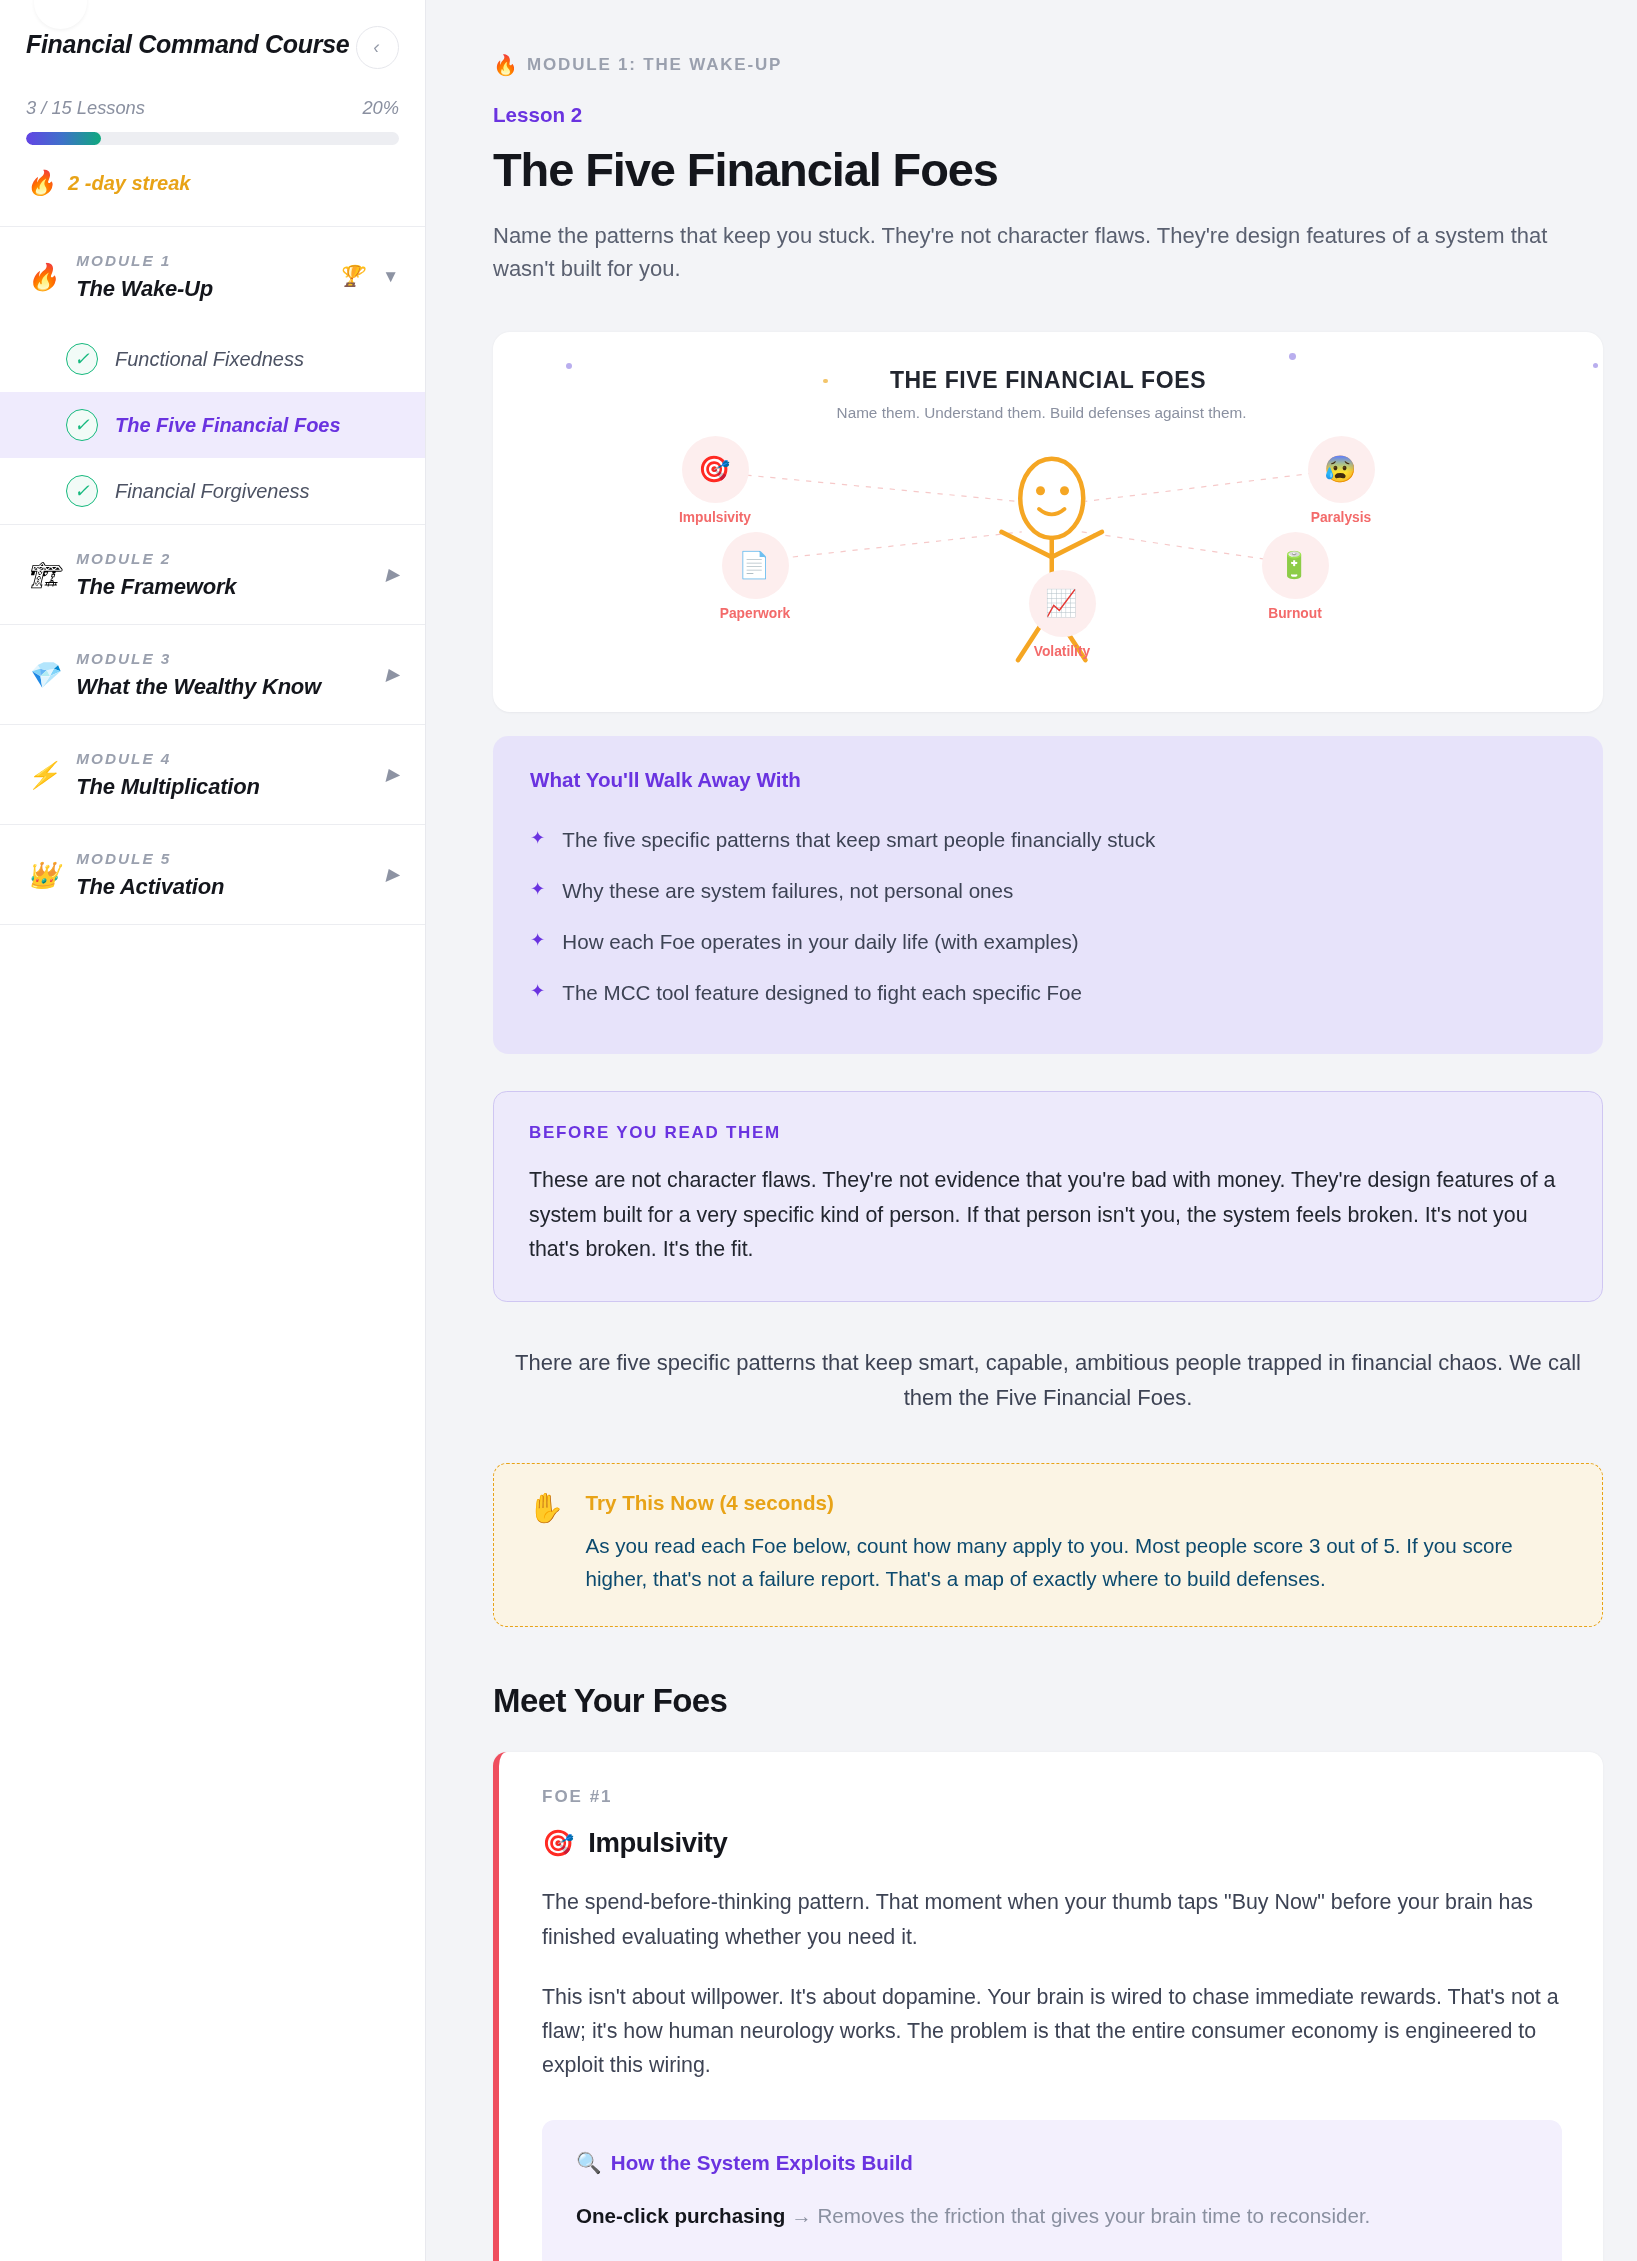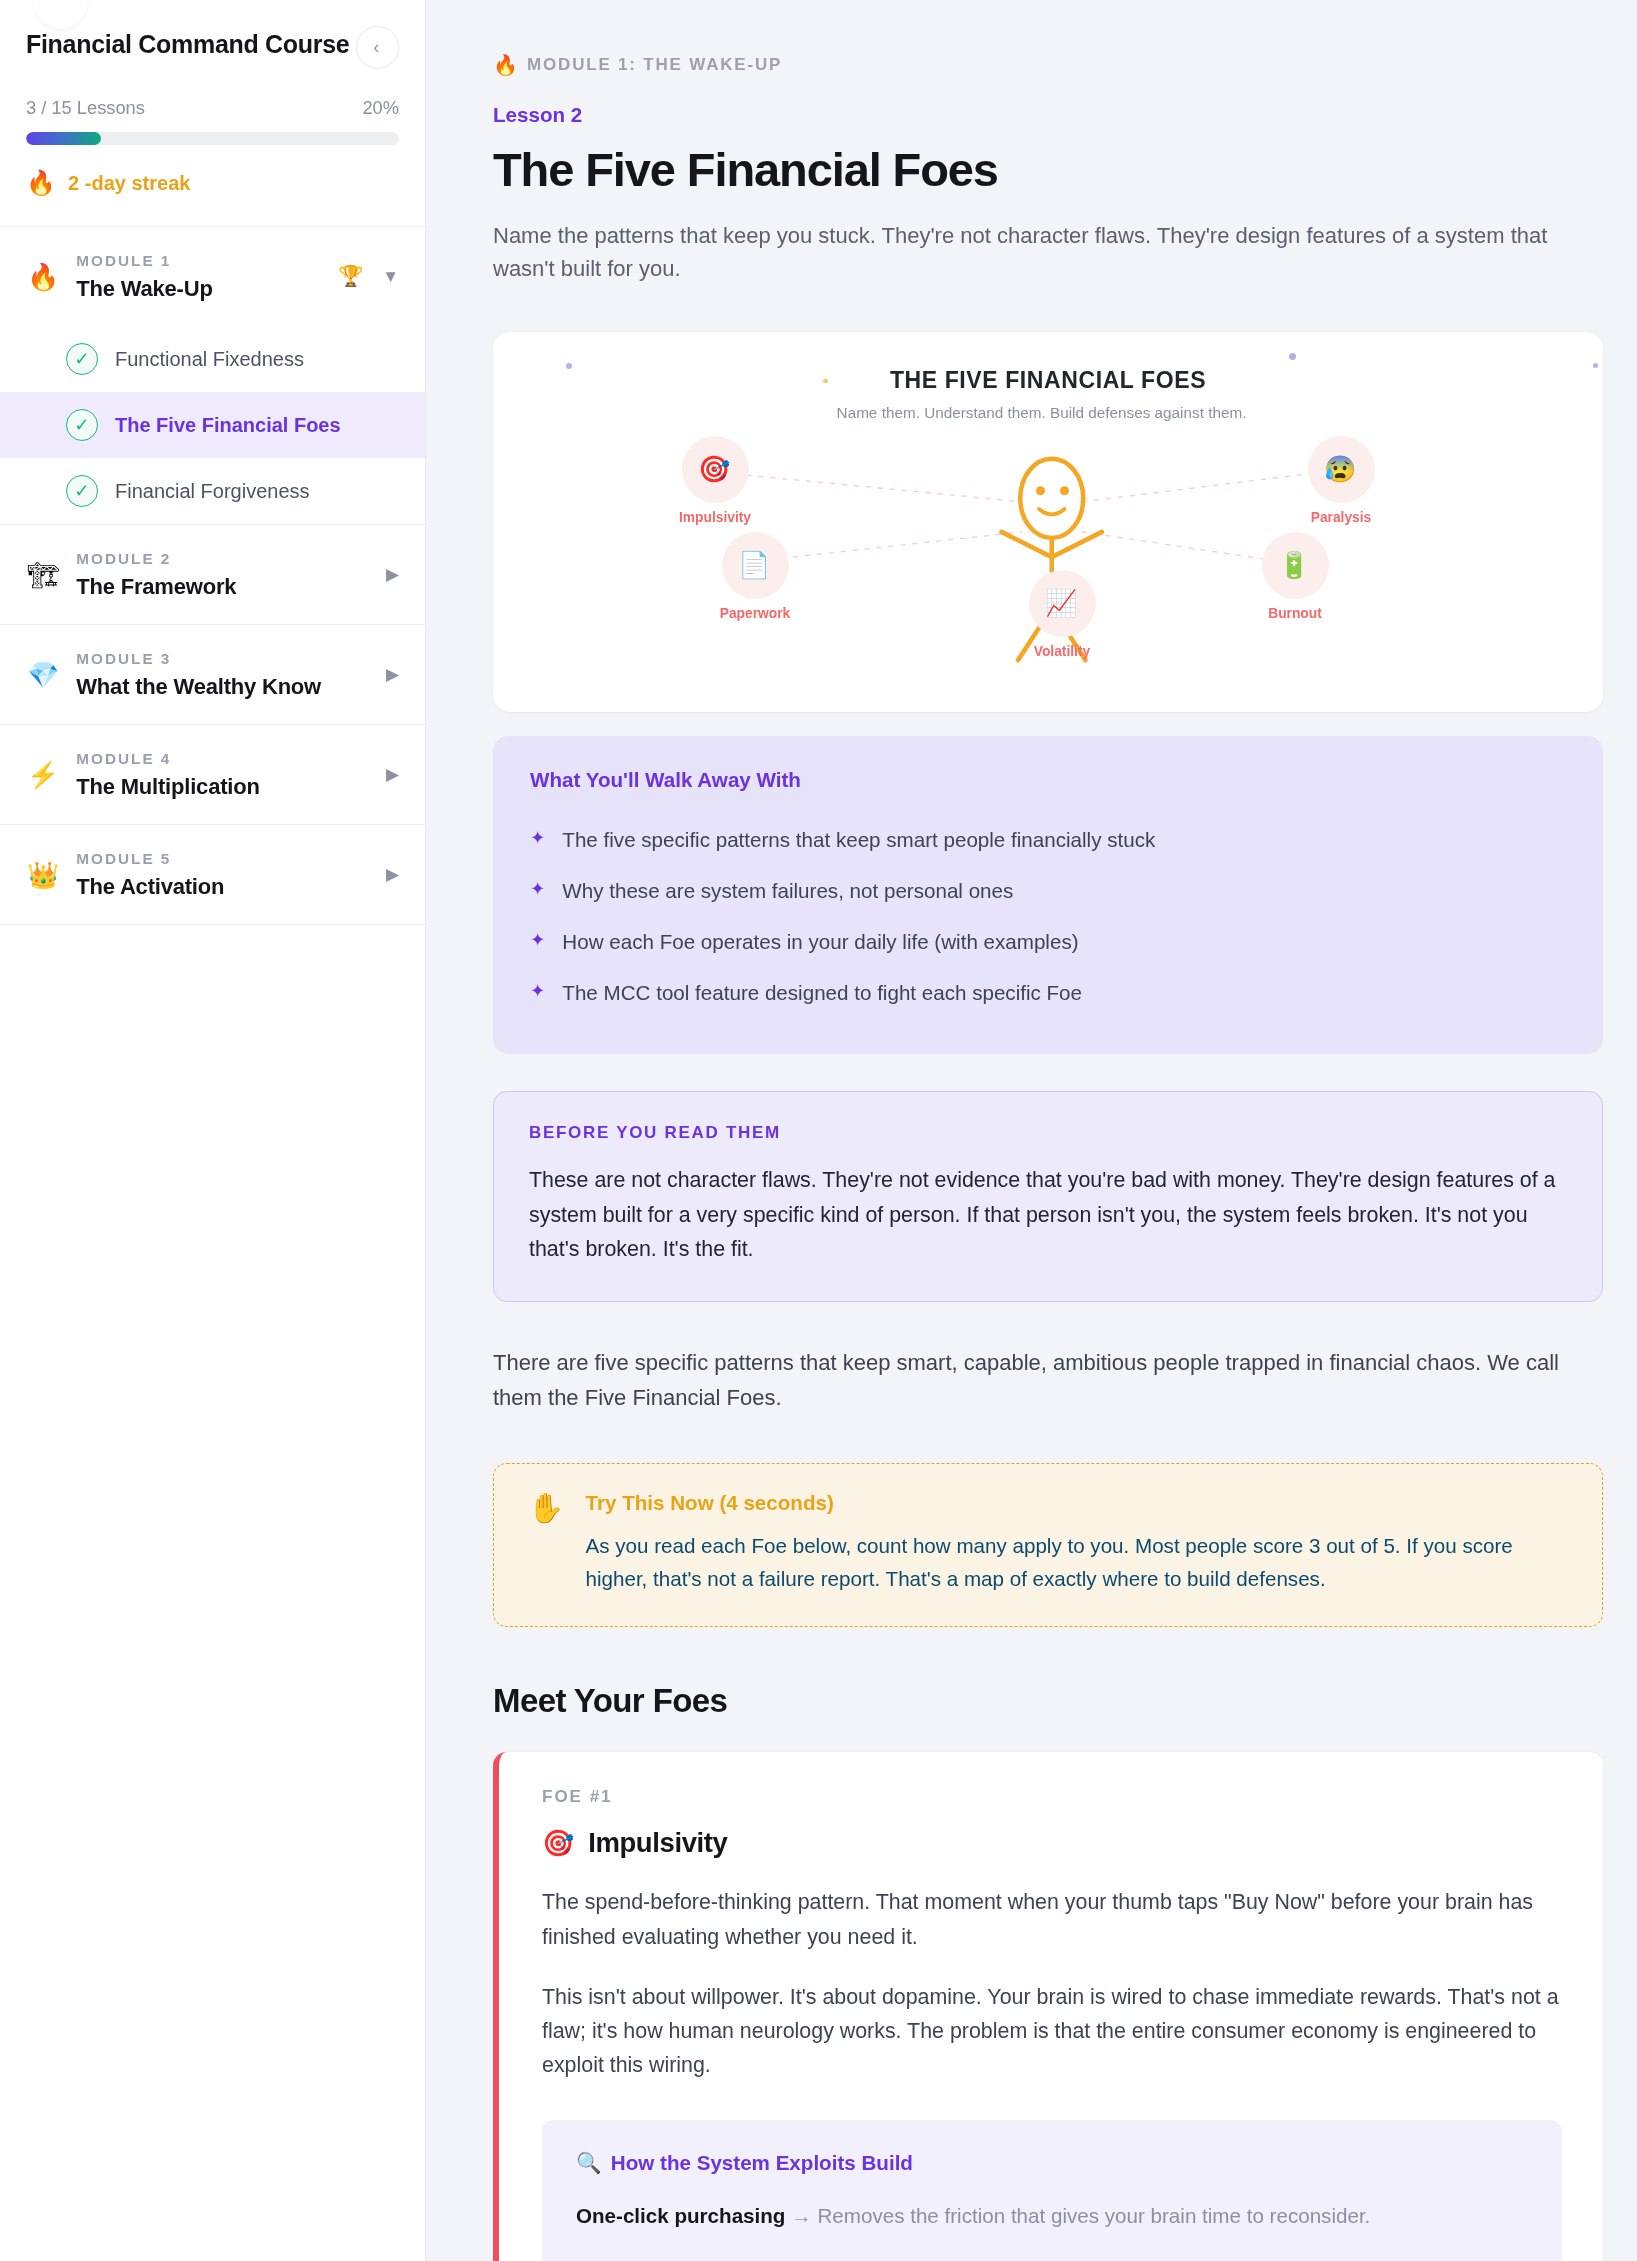--- a/index.html
+++ b/index.html
@@ -9,21 +9,21 @@
     font-family: "Liberation Sans", sans-serif;
     overflow: hidden;
   }
   .app { display: flex; width: 1638px; height: 2261px; }
 
   
   .sidebar {
     width: 426px; flex: 0 0 426px; height: 2261px;
     background: #FFFFFF;
     border-right: 0.8px solid #E8E9EE;
-    position: relative; overflow: hidden;
+    position: relative; overflow: hidden; font-style: italic;
   }
   .sidebar-topnub {
     position: absolute; top: -24.4px; left: 34px;
     width: 53px; height: 53px; border-radius: 50%;
     background: #FFFFFF; box-shadow: 0 1.5px 3.8px rgba(0,0,0,.05);
   }
   .sb-head { padding: 26px 26px 0 26px; }
   .sb-title-row { display: flex; align-items: flex-start; justify-content: space-between; }
   .sb-title {
     font-size: 25px; font-weight: 700; color: #14161C;
@@ -156,21 +156,21 @@
     border-radius: 13.8px; padding: 31px 35px 34px 35px;
   }
   .card-before .kicker {
     font-size: 17px; font-weight: 700; letter-spacing: 1.7px;
     color: #6A33E0; text-transform: uppercase; margin-bottom: 20px;
   }
   .card-before p { font-size: 21.4px; color: #22262F; line-height: 1.62; }
 
   .body-para {
     margin-top: 43px; font-size: 22px; color: #3D4354;
-    line-height: 1.6; max-width: 1123px;
+    line-height: 1.6; max-width: 1123px; text-align: center;
   }
 
   
   .card-try {
     margin-top: 47px; background: #FBF4E4;
     border: 1.5px dashed #E8A317; border-radius: 13.8px;
     padding: 27.5px 34px 31px 34px; display: flex; gap: 21.4px;
   }
   .try-emoji { font-size: 29px; line-height: 1.2; flex: 0 0 auto; }
   .try-title { font-size: 20.6px; font-weight: 700; color: #E8A317; margin-bottom: 15.3px; }

